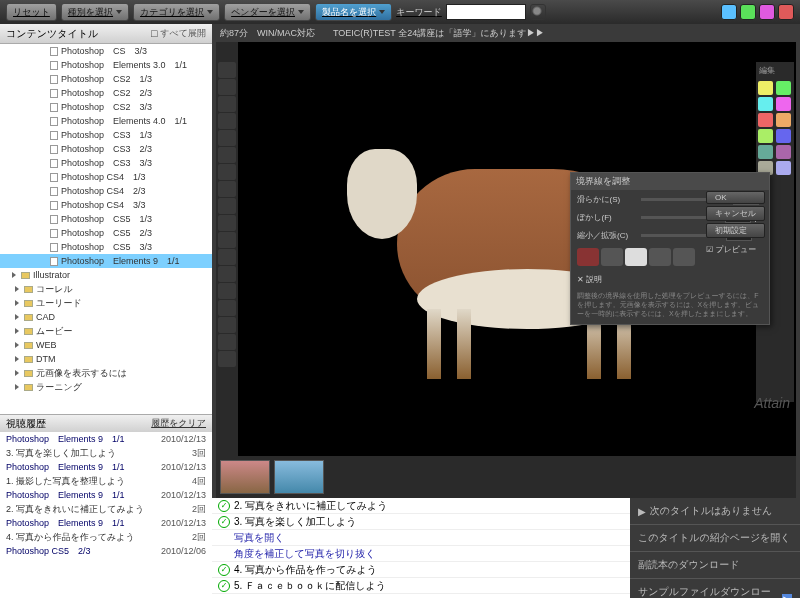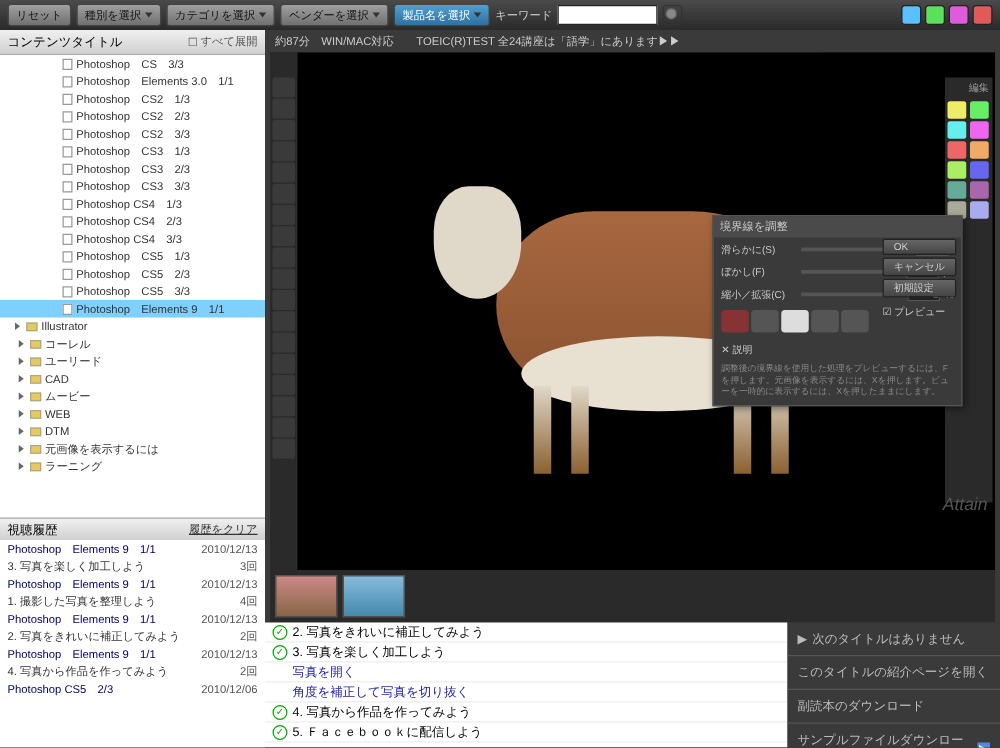--- a/index.html
+++ b/index.html
@@ -1,17 +1,17 @@
 <!DOCTYPE html>
 <html><head>
 <meta charset="utf-8">
 <style>
 * { margin: 0; padding: 0; box-sizing: border-box; }
 body { font-family: "Hiragino Kaku Gothic Pro", Meiryo, sans-serif; font-size: 10px; background: #5a5a5a; width: 800px; height: 598px; overflow: hidden; }
-.topbar { background: linear-gradient(#4a4a4a, #2a2a2a); height: 24px; display: flex; align-items: center; padding: 0 6px; gap: 4px; }
+.topbar { background: linear-gradient(#4a4a4a, #2a2a2a); height: 24px; display: flex; align-items: center; padding: 0 6px; gap: 4px; text-decoration: underline; }
 .tbtn { background: linear-gradient(#a0a0a0, #707070); border: 1px solid #444; border-radius: 3px; height: 18px; padding: 0 6px; display: flex; align-items: center; font-size: 9px; color: #111; gap: 3px; }
 .tbtn .arrow { width: 0; height: 0; border-left: 3px solid transparent; border-right: 3px solid transparent; border-top: 4px solid #333; }
 .kwinput { background: #fff; border: 1px solid #222; height: 16px; width: 80px; padding: 0 3px; }
 .searchic { width: 16px; height: 16px; background: radial-gradient(circle at 6px 6px, #888 3px, #666 4px, transparent 5px); border: 1px solid #333; border-radius: 3px; }
 .topright { margin-left: auto; display: flex; gap: 3px; }
 .sq { width: 16px; height: 16px; border-radius: 3px; border: 1px solid #222; }
 .main { display: flex; height: 574px; }
 .leftcol { width: 212px; background: #e8e8e8; display: flex; flex-direction: column; }
 .lhead { background: linear-gradient(#f0f0f0, #d0d0d0); height: 20px; display: flex; align-items: center; padding: 0 6px; font-size: 10px; border-bottom: 1px solid #aaa; }
 .lhead .exp { margin-left: auto; font-size: 9px; color: #555; display: flex; gap: 2px; align-items: center; }
@@ -124,20 +124,24 @@
         <div class="trow">
           <span class="pic"></span>
           <span>Photoshop　CS2　2/3</span>
         </div>
         <div class="trow">
           <span class="pic"></span>
           <span>Photoshop　CS2　3/3</span>
         </div>
         <div class="trow">
           <span class="pic"></span>
+          <span>Photoshop　Elements 4.0　1/1</span>
+        </div>
+        <div class="trow">
+          <span class="pic"></span>
           <span>Photoshop　CS3　1/3</span>
         </div>
         <div class="trow">
           <span class="pic"></span>
           <span>Photoshop　CS3　2/3</span>
         </div>
         <div class="trow">
           <span class="pic"></span>
           <span>Photoshop　CS3　3/3</span>
         </div>
@@ -267,21 +271,21 @@
           <div class="cowbody"></div>
             <div class="cowbelly"></div>
             <div class="cowhead"></div>
           <div class="cowleg" style="left:90px"></div>
             <div class="cowleg" style="left:120px"></div>
           <div class="cowleg" style="left:250px"></div>
             <div class="cowleg" style="left:280px"></div>
         </div>
       </div>
       <div class="apppanel">
-        <div style="color:#999;font-size:8px;padding:3px;text-align:right">編集</div>
+        <div style="color:#999;font-size:8px;padding:3px;text-align:left">編集</div>
         <div class="sw" id="swatches">
             <div class="swc" style="background: rgb(238, 238, 102);"></div>
             <div class="swc" style="background: rgb(102, 238, 102);"></div>
             <div class="swc" style="background: rgb(102, 238, 238);"></div>
             <div class="swc" style="background: rgb(238, 102, 238);"></div>
             <div class="swc" style="background: rgb(238, 102, 102);"></div>
             <div class="swc" style="background: rgb(238, 170, 102);"></div>
             <div class="swc" style="background: rgb(170, 238, 102);"></div>
             <div class="swc" style="background: rgb(102, 102, 238);"></div>
             <div class="swc" style="background: rgb(102, 170, 153);"></div>

